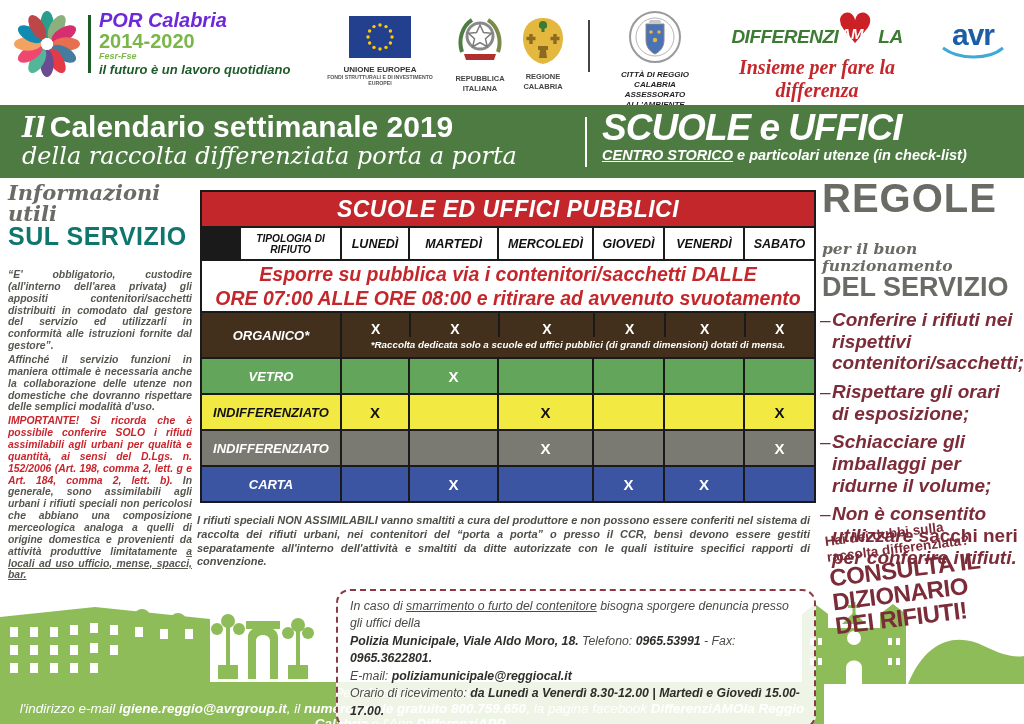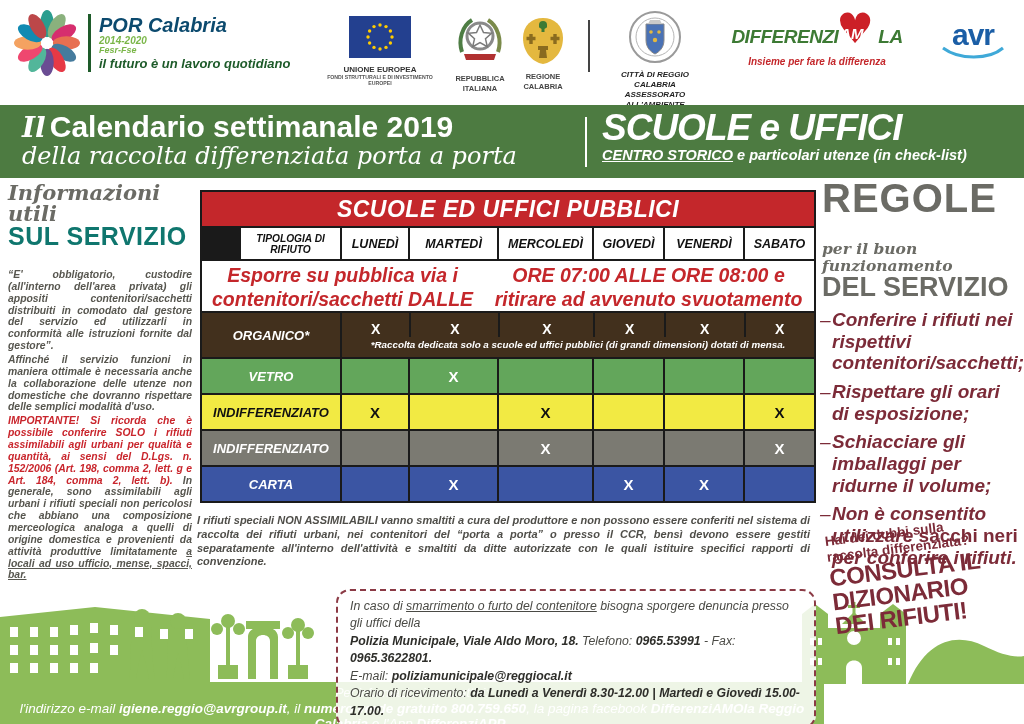--- a/index.html
+++ b/index.html
@@ -2,41 +2,41 @@
 <html><head>
 <meta charset="utf-8">
 <style>
   html,body{margin:0;padding:0;background:#e8e8e8;}
   .page{position:relative;width:1024px;height:724px;background:#fff;overflow:hidden;
         font-family:"Liberation Sans",sans-serif;margin:0 auto;}
   
   .header{position:absolute;left:0;top:0;width:1024px;height:105px;background:#fff;}
   .logo-por{position:absolute;left:14px;top:10px;display:flex;align-items:center;gap:8px;}
   .por-bar{width:3px;height:58px;background:#1e5b2a;}
-  .por-text .l1{color:#0c4a6e;font-weight:bold;font-style:italic;font-size:20px;line-height:1;}
-  .por-text .l2{color:#7ab648;font-weight:bold;font-style:italic;font-size:10px;line-height:1.1;}
+  .por-text .l1{color:#6d28d9;font-weight:bold;font-style:italic;font-size:20px;line-height:1;}
+  .por-text .l2{color:#7ab648;font-weight:bold;font-size:20px;line-height:1.1;}
   .por-text .l3{color:#7ab648;font-weight:bold;font-style:italic;font-size:9px;line-height:1.1;}
   .por-text .l4{color:#1e5b2a;font-weight:bold;font-style:italic;font-size:13px;line-height:1.2;}
   .logo-eu{position:absolute;left:320px;top:16px;width:120px;text-align:center;}
   .eu-cap{font-size:8px;font-weight:bold;color:#333;margin-top:3px;}
   .eu-cap2{font-size:5.2px;font-weight:bold;color:#555;}
   .logo-rep{position:absolute;left:442px;top:12px;width:76px;text-align:center;}
   .rep-cap{font-size:7.5px;font-weight:bold;color:#444;line-height:1.3;margin-top:2px;}
   .logo-regione{position:absolute;left:512px;top:16px;width:62px;text-align:center;}
   .reg-cap{font-size:7.5px;font-weight:bold;color:#444;line-height:1.3;margin-top:2px;}
   .hdr-divider{position:absolute;left:588px;top:20px;width:2px;height:52px;background:#444;}
   .logo-reggio{position:absolute;left:600px;top:10px;width:110px;text-align:center;}
   .rc-cap{font-size:8px;font-weight:bold;font-style:italic;color:#222;line-height:1.25;margin-top:2px;}
   .logo-diff{position:absolute;left:712px;top:18px;width:210px;text-align:center;}
   .diff-line1{display:flex;align-items:center;justify-content:center;}
   .diff-w1,.diff-w3{color:#3d7a34;font-weight:bold;font-style:italic;font-size:19px;letter-spacing:-.5px;}
   .amo-heart{position:relative;display:inline-block;width:44px;height:38px;margin:0 -2px;}
   .amo-heart .hrt{position:absolute;left:0;top:-10px;font-size:42px;color:#cc2027;line-height:1;font-family:"DejaVu Sans",sans-serif;}
   .amo-heart .amo{position:absolute;left:4px;top:7px;color:#fff;font-weight:bold;font-style:italic;font-size:15px;}
-  .diff-line2{font-family:Liberation Sans, sans-serif;font-style:italic;color:#c4272b;font-size:10px;margin-top:0px;font-weight:bold;}
+  .diff-line2{font-family:Liberation Serif, serif;font-style:italic;color:#c4272b;font-size:20px;margin-top:0px;font-weight:bold;}
   .logo-avr{position:absolute;left:938px;top:20px;width:70px;text-align:center;}
   .avr-word{color:#1b5ea6;font-weight:bold;font-size:30px;line-height:1;letter-spacing:-1px;}
   .avr-swoosh{display:block;margin:-6px auto 0;}
   
   .banner{position:absolute;left:0;top:105px;width:1024px;height:73px;background:#4d7b41;color:#fff;}
   .banner-left{position:absolute;left:22px;top:6px;}
   .banner-title{font-size:30px;font-weight:bold;line-height:1.05;}
   .banner-title .script{font-family:"DejaVu Serif",serif;font-style:italic;font-weight:bold;font-size:28px;margin-right:4px;}
   .banner-script{font-family:"DejaVu Serif",serif;font-style:italic;font-size:24px;line-height:1.0;margin-top:1px;}
   .banner-div{position:absolute;left:585px;top:12px;width:2px;height:50px;background:#fff;}
@@ -56,21 +56,21 @@
   .cal-table{position:absolute;left:200px;top:190px;width:612px;
     display:grid;grid-template-columns:23fr 11fr 14.5fr 15.5fr 11.5fr 13fr 11.5fr;
     gap:2px;background:#1a1a1a;border:2px solid #1a1a1a;}
   .t-title{grid-column:1/8;background:#c4272b;color:#fff;font-weight:bold;font-style:italic;
     font-size:23px;text-align:center;height:34px;line-height:34px;letter-spacing:.5px;}
   .t-cell{background:#fff;display:flex;align-items:center;justify-content:center;}
   .t-colhead{font-size:10.2px;font-weight:bold;font-style:italic;color:#111;height:31px;text-align:center;margin-left:39px;}
   .t-day{font-size:12.5px;font-weight:bold;font-style:italic;color:#111;height:31px;}
   .t-esporre{grid-column:1/8;background:#fff;color:#c4272b;font-weight:bold;font-style:italic;
     text-align:center;font-size:19.5px;line-height:1.25;padding:2px 0;height:46px;
-    display:flex;flex-direction:row;justify-content:center;}
+    display:flex;flex-direction:column;justify-content:center;}
   .t-label{font-weight:bold;font-style:italic;font-size:13px;color:#fff;display:flex;
     align-items:center;justify-content:center;min-height:34px;text-align:center;}
   .mark{font-size:15px;font-weight:bold;color:#fff;min-height:34px;}
   .row-organico{background:#42301d;}
   .row-vetro{background:#63a65b;}
   .row-multi{background:#f2ea43;}
   .row-multi.t-label,.row-multi.mark{color:#111;}
   .row-indiff{background:#7b7a72;}
   .row-carta{background:#3b55a3;}
   .organico-area{grid-column:2/8;display:flex;flex-direction:column;min-height:44px;}

